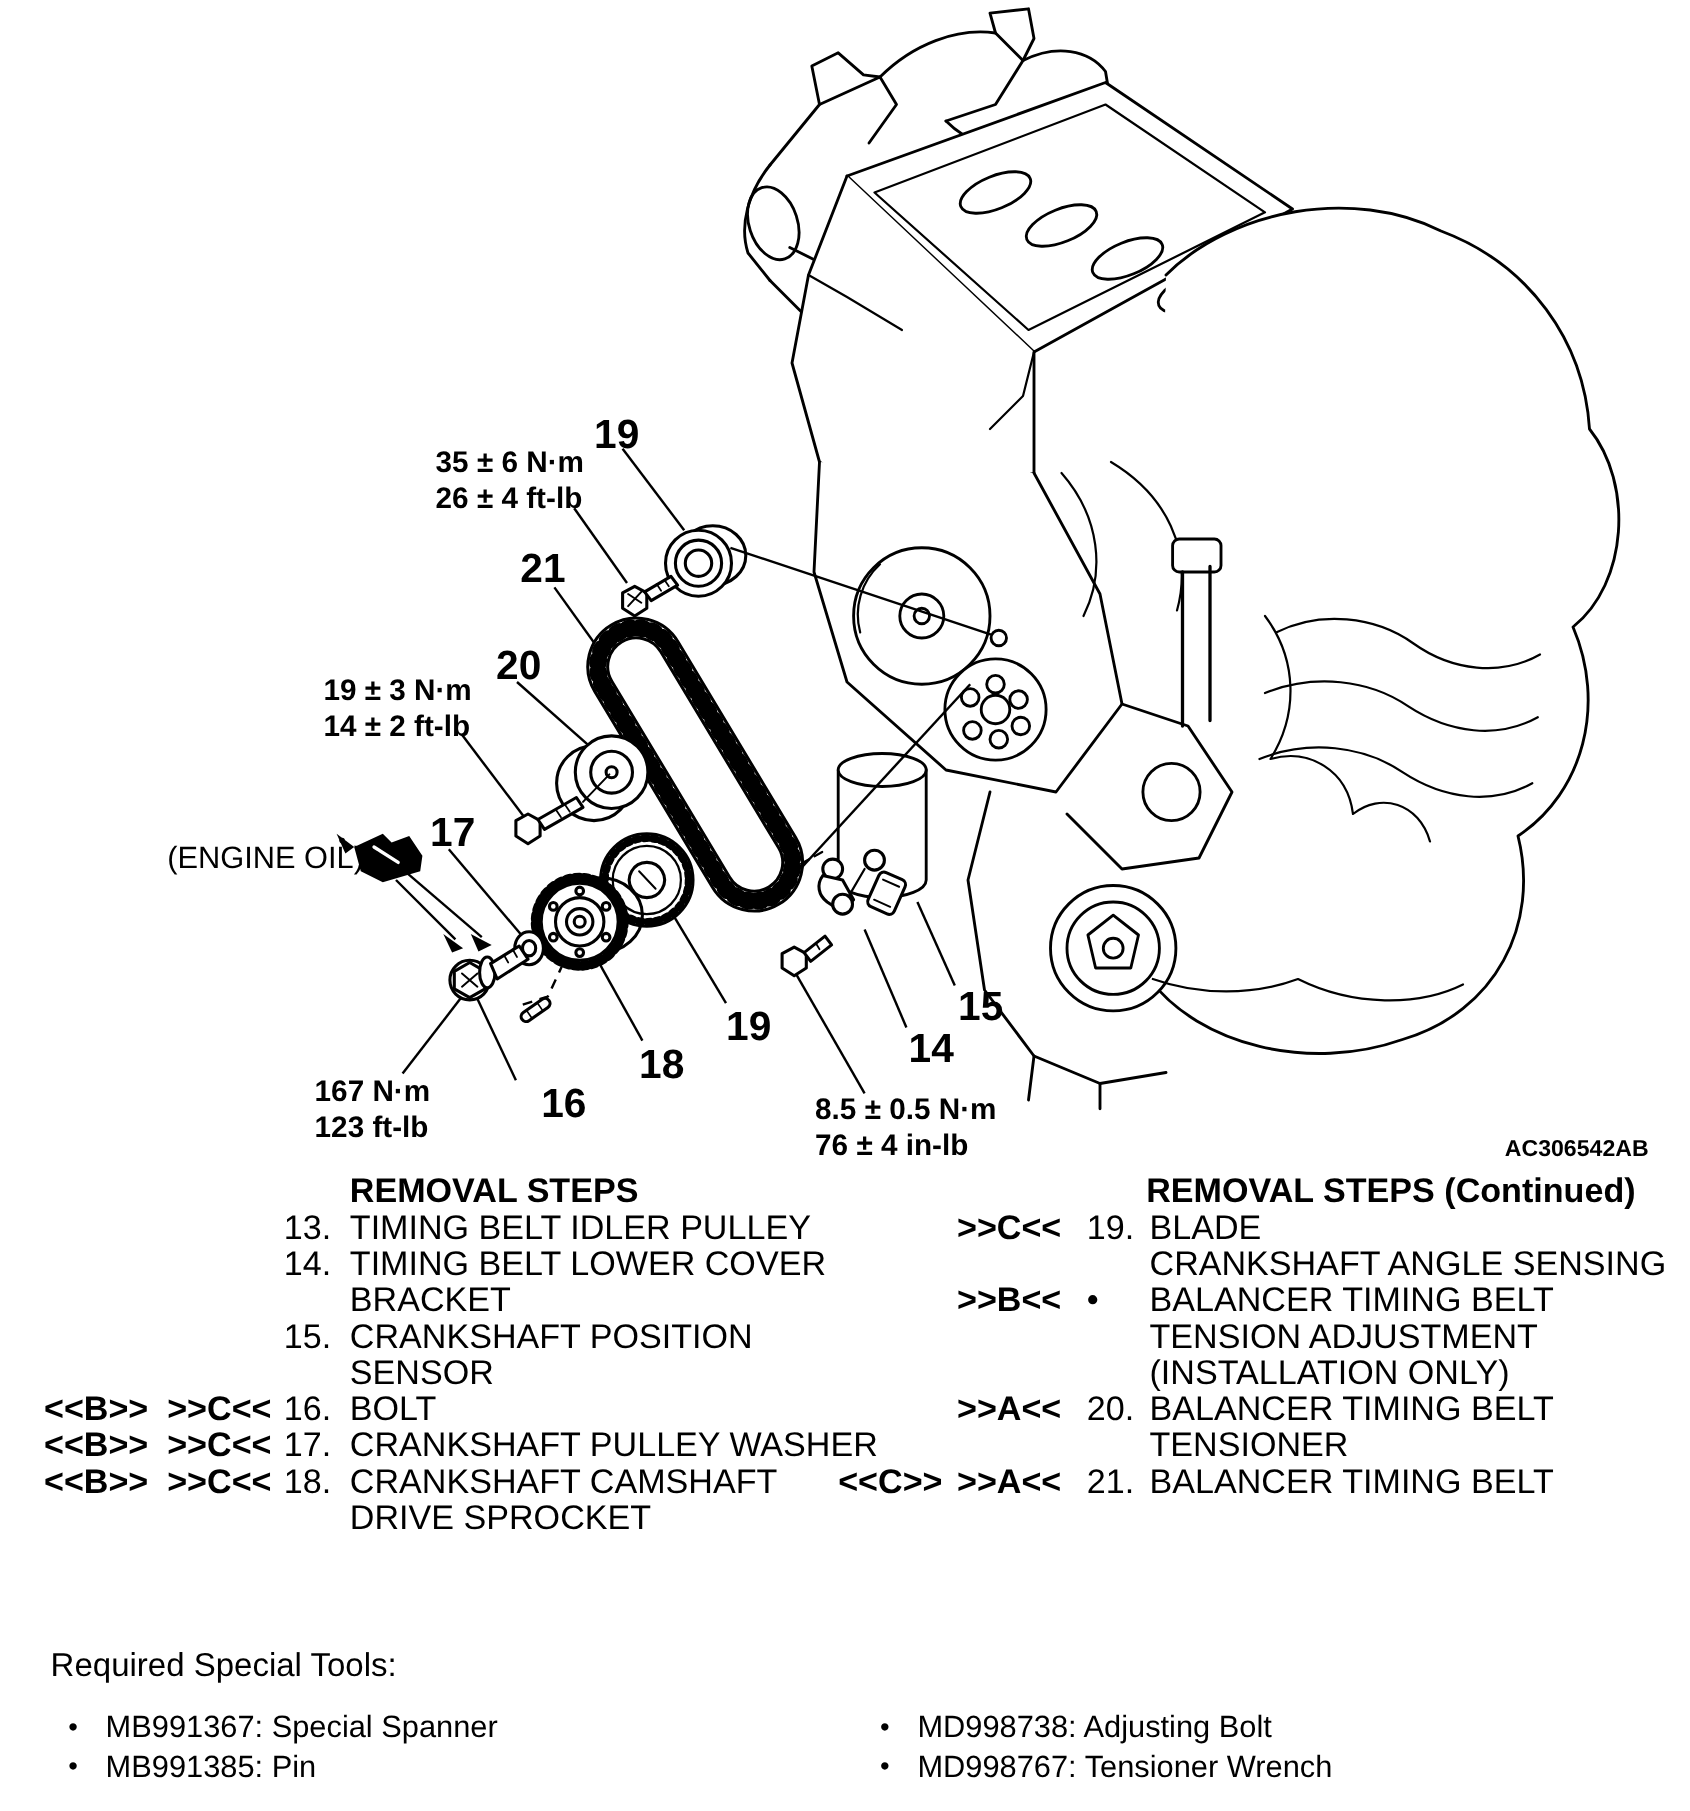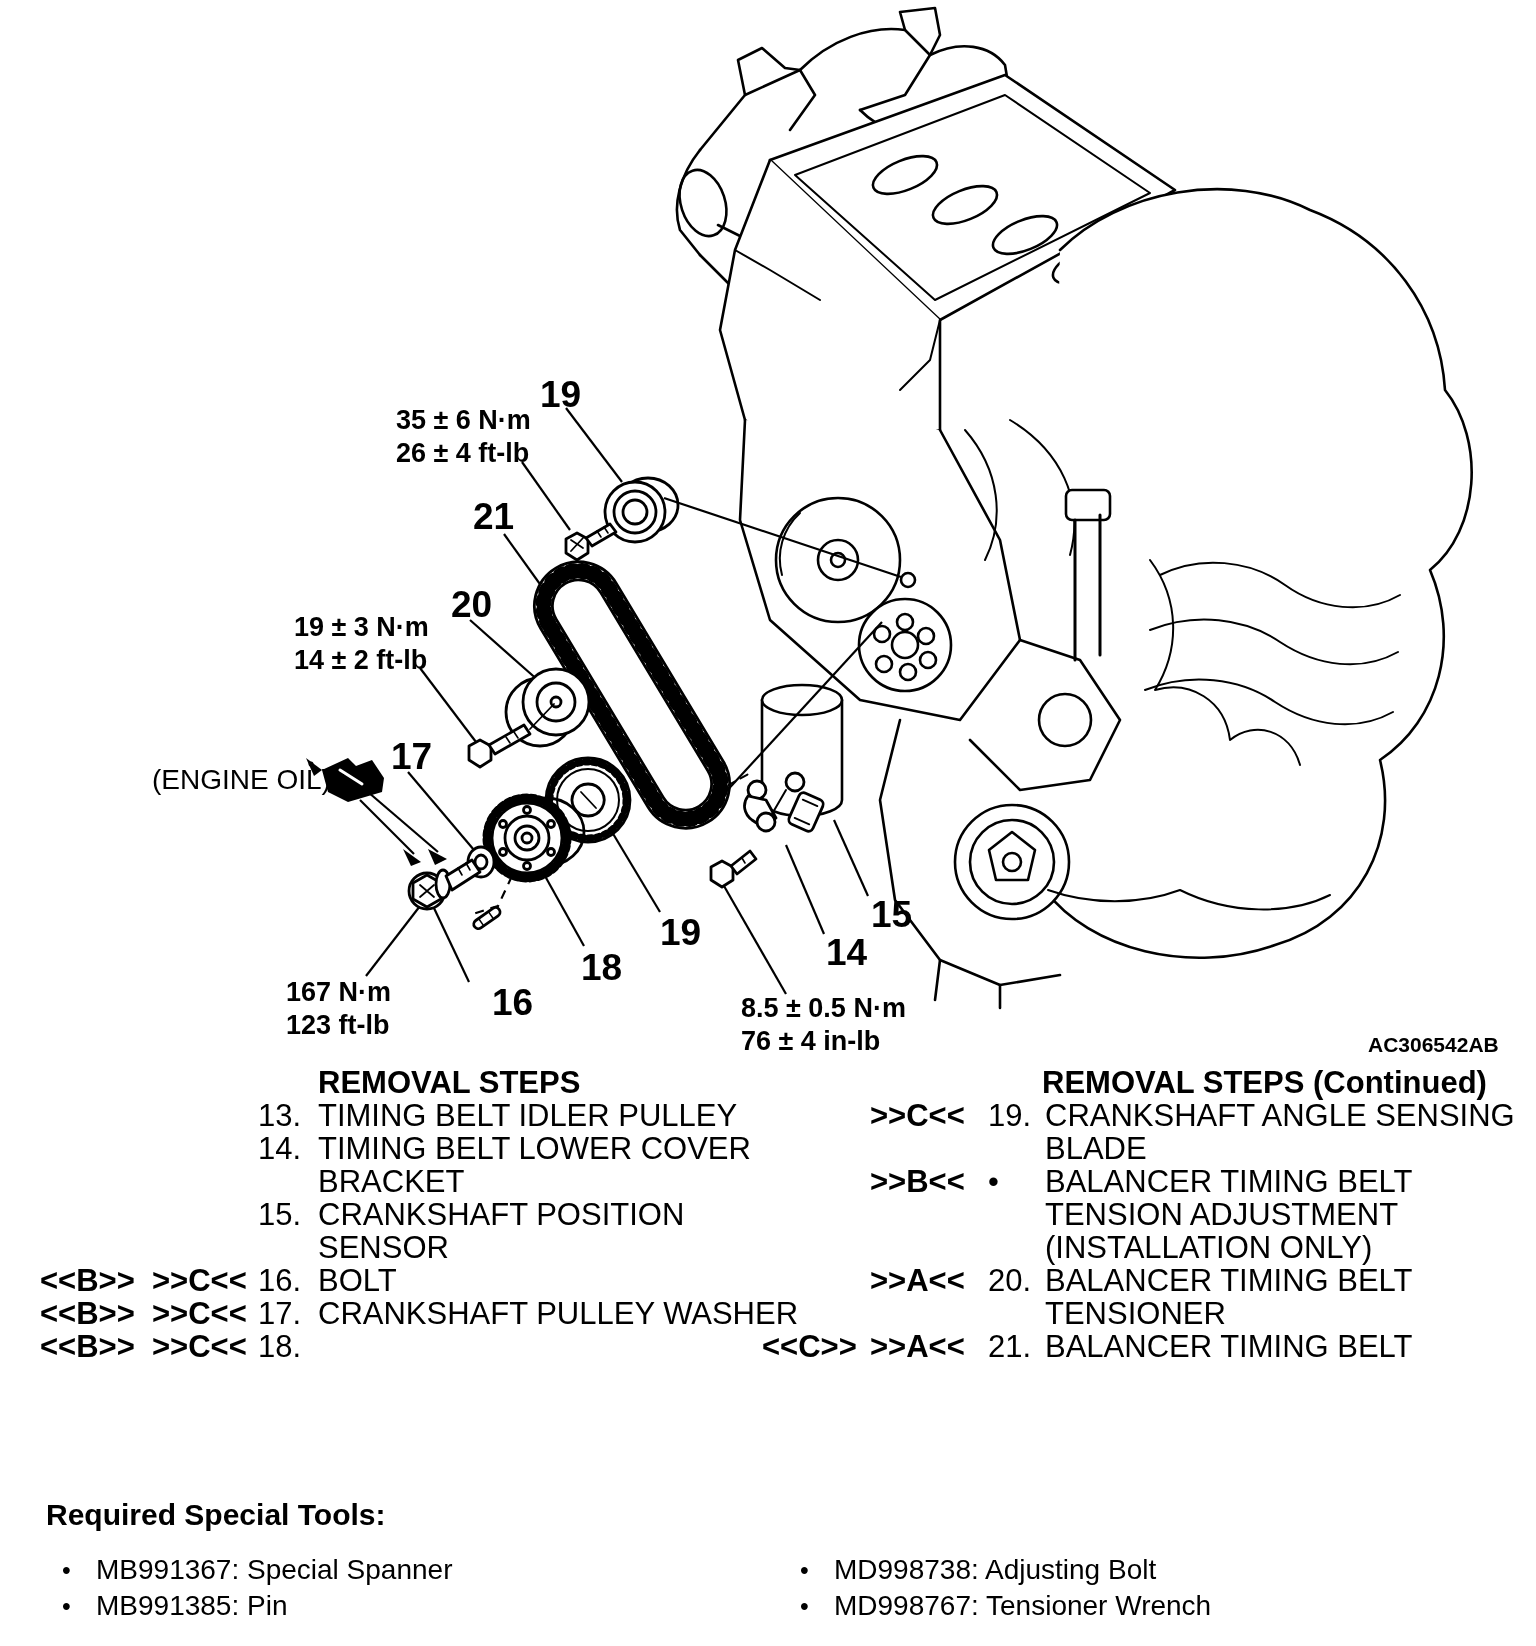--- a/index.html
+++ b/index.html
@@ -12,21 +12,21 @@
   .plabel{font-weight:700;font-size:37px;line-height:1;letter-spacing:0;}
   .tlabel{font-weight:700;font-size:27px;line-height:33px;white-space:nowrap;}
   .oil-label{font-size:28px;line-height:1;white-space:nowrap;}
   .fig-code{font-weight:700;font-size:21px;line-height:1;}
   .steps{font-size:31px;line-height:33px;white-space:nowrap;}
   .steps .hd{font-weight:700;}
   .srow{display:grid;}
   .lgrid{grid-template-columns:112px 106px 60px 1fr;}
   .rgrid{grid-template-columns:108px 118px 57px 1fr;}
   .mk{font-weight:700;}
-  .tools-title{font-weight:700;font-size:30px;line-height:1;}
+  .tools-title{font-weight:400;font-size:30px;line-height:1;}
   .tool{font-size:28px;line-height:36px;display:flex;white-space:nowrap;}
   .tool .bullet{width:34px;font-size:25px;}
   svg *{vector-effect:none;}
 </style>
 </head>
 <body>
 
 <svg class="abs" style="left:0;top:0;" width="1536" height="1060" viewBox="0 0 1536 1060">
 
   <g stroke="#000" fill="none" stroke-width="2.6" stroke-linejoin="round" stroke-linecap="round">
@@ -294,33 +294,37 @@
     <span class="mk">&gt;&gt;C&lt;&lt;</span>
     <span>17.</span>
     <span>
         <div>CRANKSHAFT PULLEY WASHER</div>
       </span>
   </div>
   <div class="srow lgrid">
     <span class="mk">&lt;&lt;B&gt;&gt;</span>
     <span class="mk">&gt;&gt;C&lt;&lt;</span>
     <span>18.</span>
+    <span>
+      <div>CRANKSHAFT CAMSHAFT</div>
+      <div>DRIVE SPROCKET</div>
+    </span>
   </div>
 </div>
 
 <div class="abs steps" style="left:762px;top:1066px;width:770px;">
   <div class="hd" style="margin-left:280px;">REMOVAL STEPS (Continued)</div>
 
   <div class="srow rgrid">
     <span class="mk"></span>
     <span class="mk">&gt;&gt;C&lt;&lt;</span>
     <span>19.</span>
     <span>
+      <div>BLADE</div>
       <div>CRANKSHAFT ANGLE SENSING</div>
-      <div>BLADE</div>
     </span>
   </div>
   <div class="srow rgrid">
     <span class="mk"></span>
     <span class="mk">&gt;&gt;B&lt;&lt;</span>
     <span>•</span>
     <span>
       <div>BALANCER TIMING BELT</div>
       <div>TENSION ADJUSTMENT</div>
       <div>(INSTALLATION ONLY)</div>

